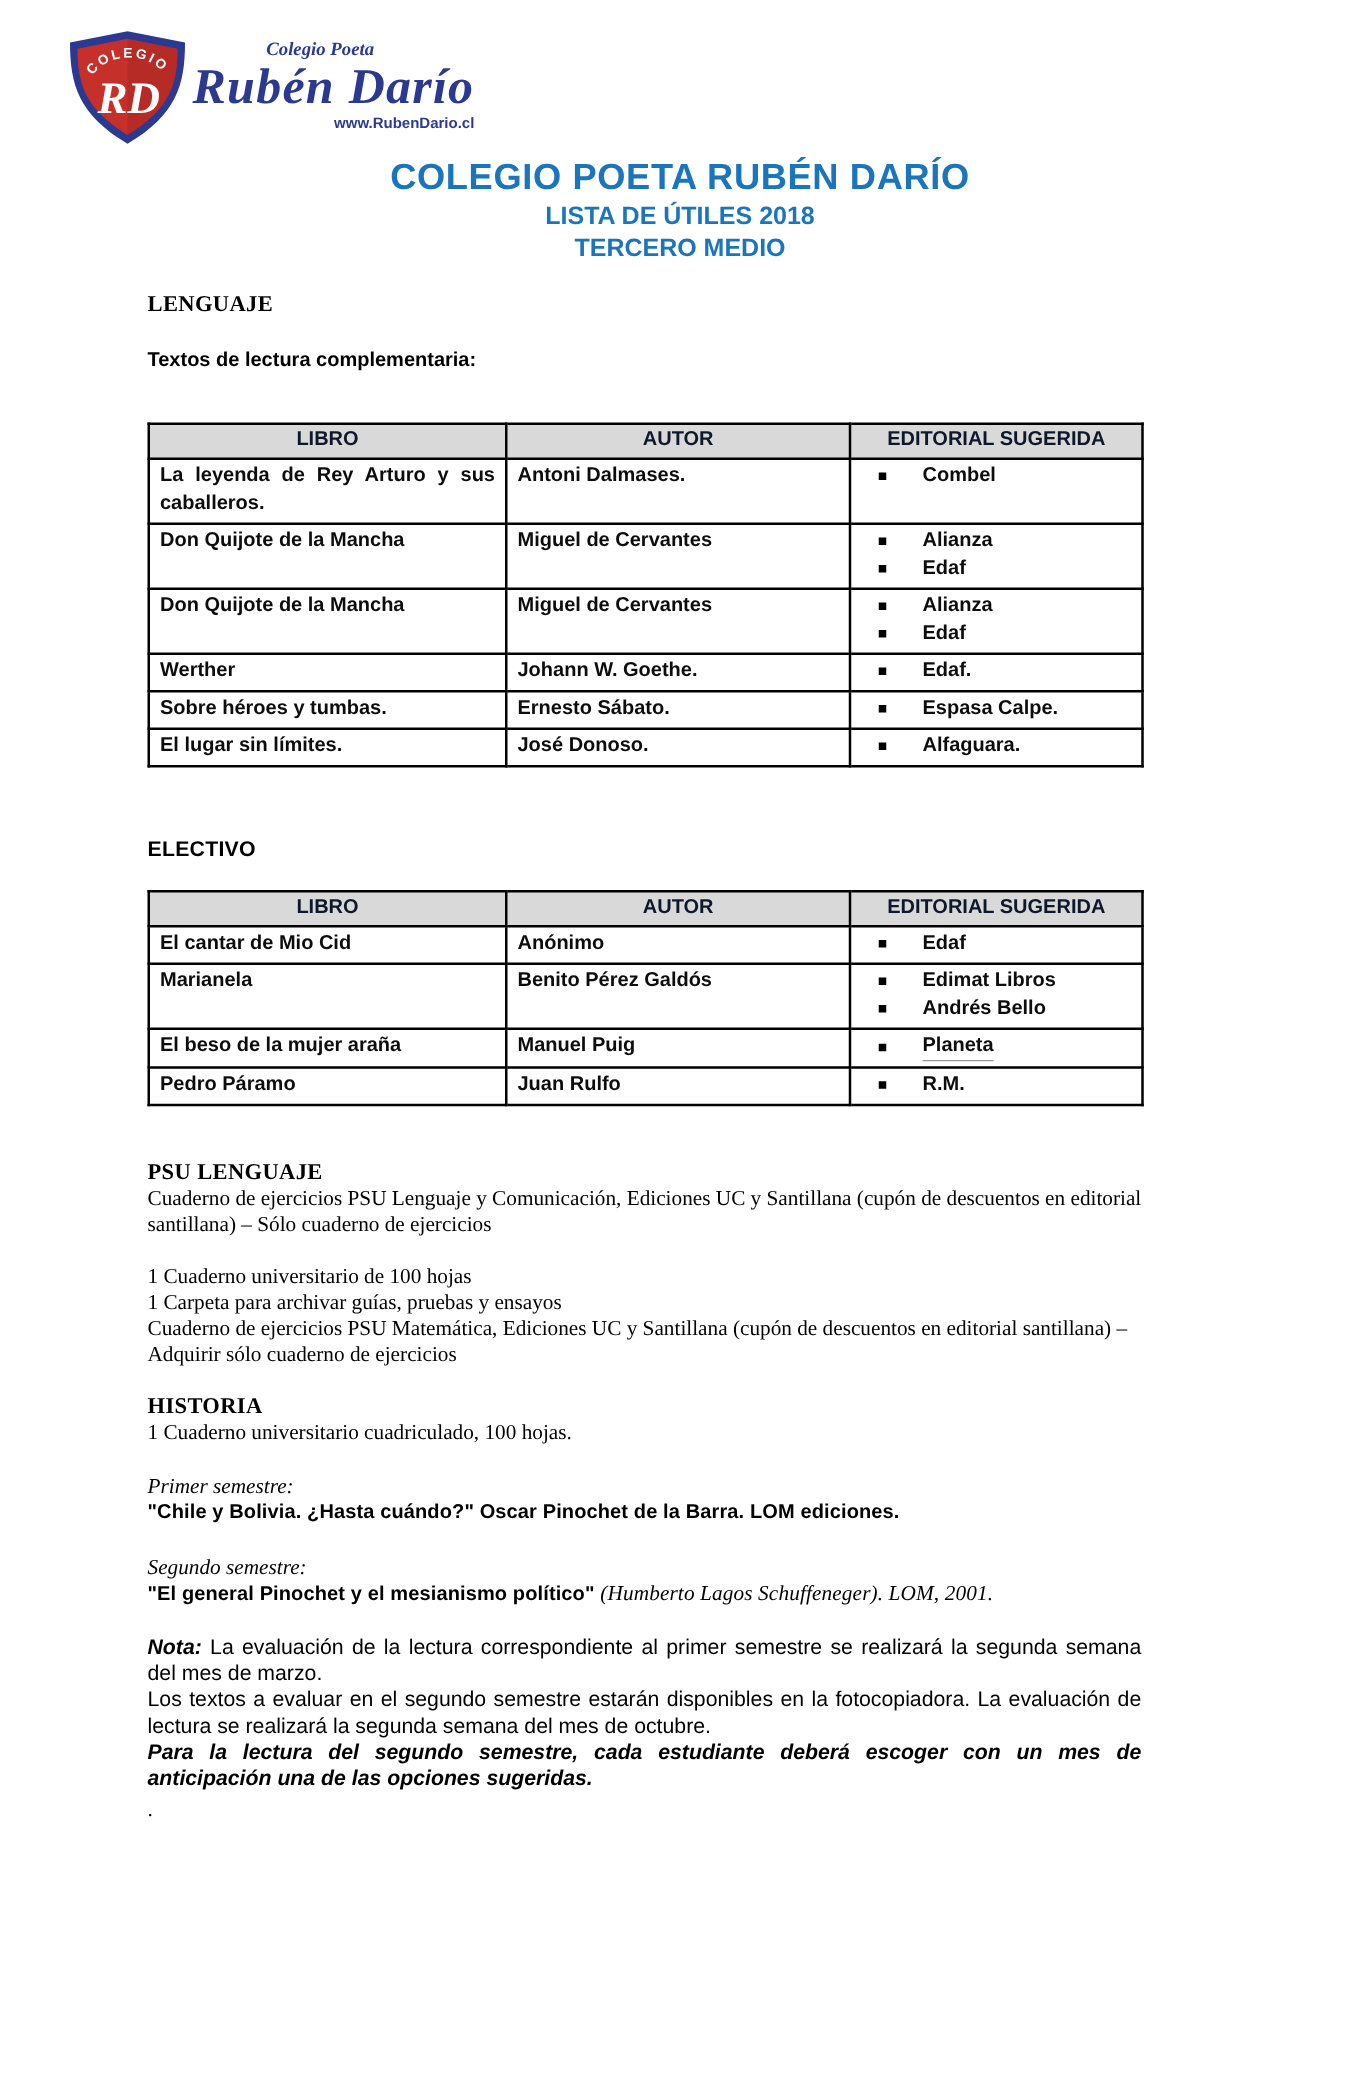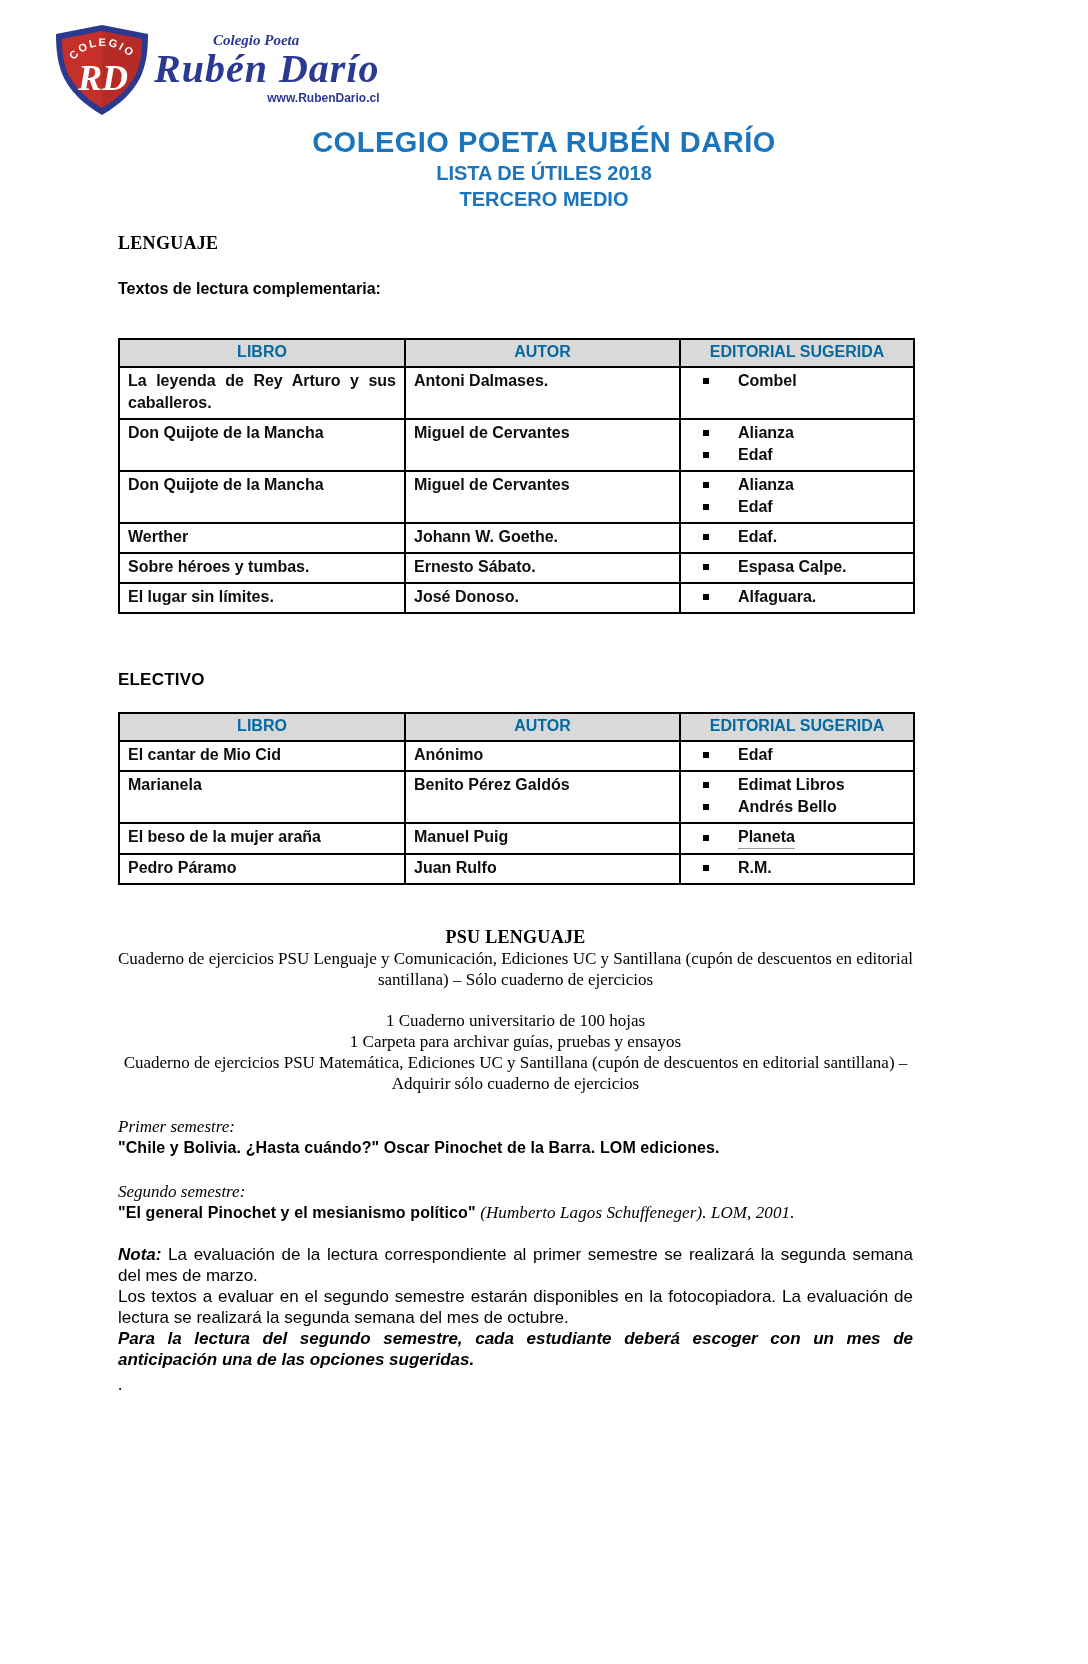--- a/index.html
+++ b/index.html
@@ -30,37 +30,37 @@
 
   .supply-list { margin-top:26px; }
   .supply-item { font-size:16px; font-weight:bold; line-height:22px; color:#111; }
 
   .complementary-label { margin-top:26px; font-size:16px; font-weight:bold; }
 
   
   table.booklist { border-collapse:collapse; width:795px; margin-top:40px; table-layout:fixed; }
   table.booklist th, table.booklist td { border:2px solid #000; vertical-align:top; }
   table.booklist th {
-    background:#D9D9D9; font-size:16px; font-weight:bold; color:#0369a1;
+    background:#D9D9D9; font-size:16px; font-weight:bold; color:#0f172a;
     text-align:center; padding:3px 4px; height:28px;
   }
   col.c-libro { width:286px; } col.c-autor { width:275px; } col.c-edit { width:234px; }
   td.cell-libro, td.cell-autor { font-size:16px; font-weight:bold; color:#0d0d0d; padding:2px 8px 4px 8px; line-height:22px; }
   td.cell-libro.justify { text-align:justify; }
   td.cell-edit { padding:2px 4px 4px 0; }
   .ed-line { display:flex; align-items:center; line-height:22px; }
   .sq-bullet { width:6px; height:6px; background:#000; margin-left:22px; flex:0 0 auto; }
   .ed-text { font-size:16px; font-weight:bold; color:#0d0d0d; margin-left:29px; }
   .ed-text.u { border-bottom:1px solid #999; }
 
   .electivo-heading { margin-top:56px; }
   table.booklist.second { margin-top:22px; }
 
   
-  .subject-sections { margin-top:42px;text-align:center; }
+  .subject-sections { margin-top:42px; }
   .subject-section { margin-bottom:20px; }
   .subject-heading { font-family:"Liberation Serif", serif; font-weight:bold; font-size:18px; letter-spacing:0.3px; }
   .serif-line { font-family:"Liberation Serif", serif; font-size:17px; line-height:21px; }
 
   
   .semester-block { margin-top:22px; }
   .semester-label { font-family:"Liberation Serif", serif; font-style:italic; font-size:17px; line-height:21px; }
   .semester-bold { font-size:16px; font-weight:bold; line-height:22px; letter-spacing:0.1px; }
   .semester-italic { font-family:"Liberation Serif", serif; font-style:italic; font-size:17px; font-weight:normal; }
 
@@ -258,20 +258,24 @@
     <div class="subject-sections" id="subject-sections">
         <div class="subject-section">
           <div class="subject-heading">PSU LENGUAJE</div>
           <div class="serif-line">Cuaderno de ejercicios PSU Lenguaje y Comunicación, Ediciones UC y Santillana (cupón de descuentos en editorial santillana) – Sólo cuaderno de ejercicios</div>
         </div>
         <div class="subject-section">
           <div class="serif-line">1 Cuaderno universitario de 100 hojas</div>
           <div class="serif-line">1 Carpeta para archivar guías, pruebas y ensayos</div>
           <div class="serif-line">Cuaderno de ejercicios PSU Matemática, Ediciones UC y Santillana (cupón de descuentos en editorial santillana) – Adquirir sólo cuaderno de ejercicios</div>
         </div>
+        <div class="subject-section">
+          <div class="subject-heading">HISTORIA</div>
+          <div class="serif-line">1 Cuaderno universitario cuadriculado, 100 hojas.</div>
+        </div>
       </div>
 
     <div class="semester-block">
       <div class="semester-label">Primer semestre:</div>
       <div class="semester-bold">"Chile y Bolivia. ¿Hasta cuándo?" Oscar Pinochet de la Barra. LOM ediciones.</div>
     </div>
 
     <div class="semester-block">
       <div class="semester-label">Segundo semestre:</div>
       <div class="semester-bold"><span>"El general Pinochet y el mesianismo político" </span><span class="semester-italic">(Humberto Lagos Schuffeneger). LOM, 2001.</span></div>

